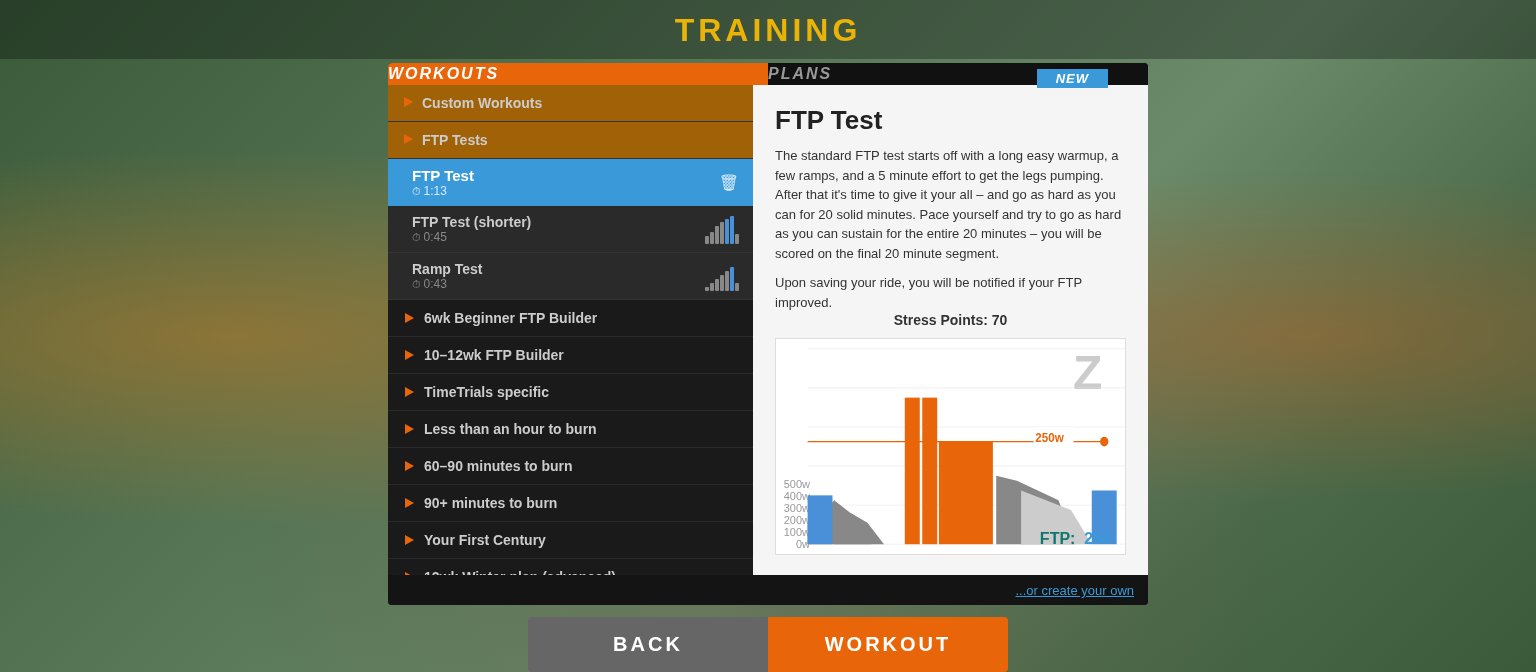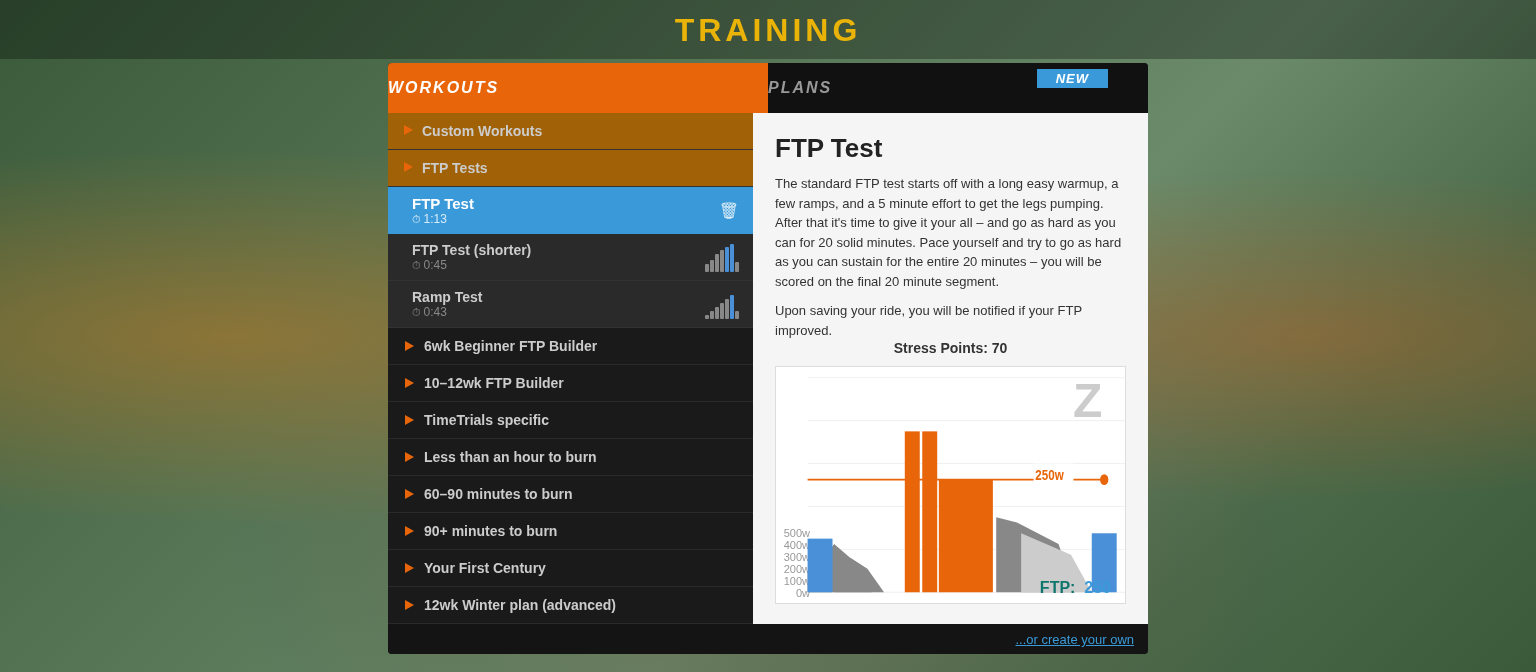--- a/index.html
+++ b/index.html
@@ -619,13 +619,17 @@
           </div>
         </div>
       </div>
     </div>
 
     <div class="bottom-bar">
       <span class="create-link">...or create your own</span>
     </div>
   </div>
 
+  <div class="action-buttons">
+    <button class="btn-back">BACK</button>
+    <button class="btn-workout">WORKOUT</button>
+  </div>
 </div>
 
 </body></html>

